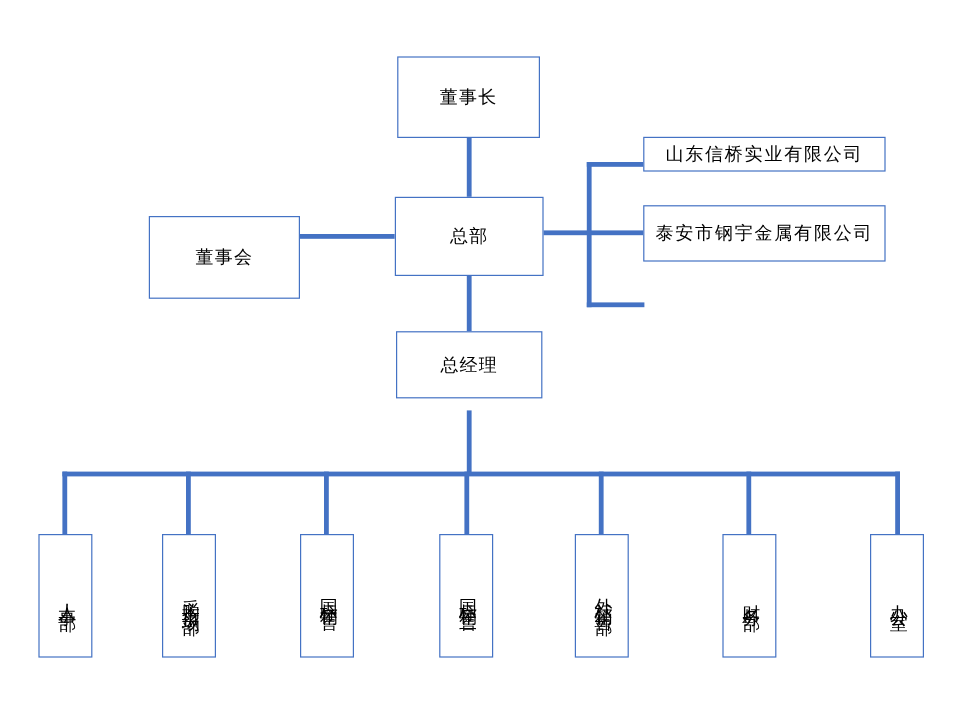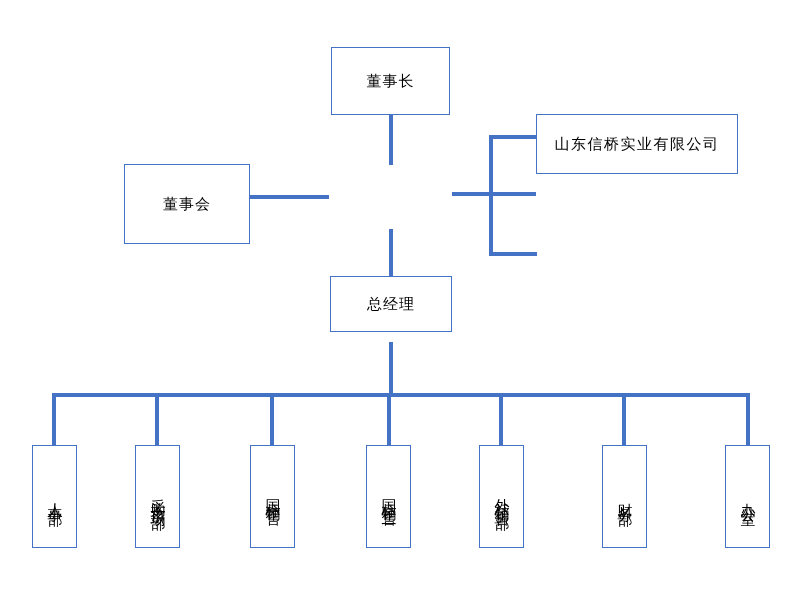--- a/index.html
+++ b/index.html
@@ -1,20 +1,20 @@
 <!DOCTYPE html>
 <html style="--line: #4472C4; --border: #4472C4; --fill: #FFFFFF; --text: #000000; --bg: #FFFFFF;"><head>
 <meta charset="utf-8">
 <style>
   html,body{margin:0;padding:0;background:#fff;}
   .canvas{
     position:relative;
     width:800px;height:598px;
     background:var(--bg,#ffffff);
-    font-family:Liberation Serif, serif;
+    font-family:Liberation Mono, monospace;
     overflow:hidden;
   }
   .node{
     position:absolute;
     box-sizing:border-box;
     border:1.4px solid var(--border,#4472C4);
     background:var(--fill,#ffffff);
     color:var(--text,#000000);
     display:flex;align-items:center;justify-content:center;
     text-align:center;
@@ -50,27 +50,29 @@
   <div class="line v" style="left:52px;top:393px;height:52px"></div>
   <div class="line v" style="left:155px;top:393px;height:52px"></div>
   <div class="line v" style="left:270px;top:393px;height:52px"></div>
   <div class="line v" style="left:387px;top:393px;height:52px"></div>
   <div class="line v" style="left:499px;top:393px;height:52px"></div>
   <div class="line v" style="left:622px;top:393px;height:52px"></div>
   <div class="line v" style="left:746px;top:393px;height:52px"></div>
 
   <div class="node" style="left:331px;top:47px;width:119px;height:68px">董事长</div>
 
-  <div class="node" style="left:124px;top:164px;width:126px;height:80px">董事会</div>
+  <div class="node" style="left:124px;top:180px;width:126px;height:69px">董事会</div>
 
+  <div class="node" style="left:329px;top:164px;width:124px;height:66px">总部</div>
 
   <div class="node" style="left:330px;top:276px;width:122px;height:56px">总经理</div>
 
-  <div class="node company" style="left:536px;top:114px;width:202px;height:60px">山东信桥实业有限公司</div>
+  <div class="node company" style="left:536px;top:114px;width:202px;height:29px">山东信桥实业有限公司</div>
 
+  <div class="node company" style="left:536px;top:171px;width:202px;height:47px">泰安市钢宇金属有限公司</div>
 
 
   <div class="node vert" style="left:32px;top:445px;width:45px;height:103px">人事部</div>
 
   <div class="node vert" style="left:135px;top:445px;width:45px;height:103px">采购市场部</div>
 
   <div class="node vert" style="left:250px;top:445px;width:45px;height:103px">国标销售一</div>
 
   <div class="node vert" style="left:366px;top:445px;width:45px;height:103px">国标销售二</div>
 

